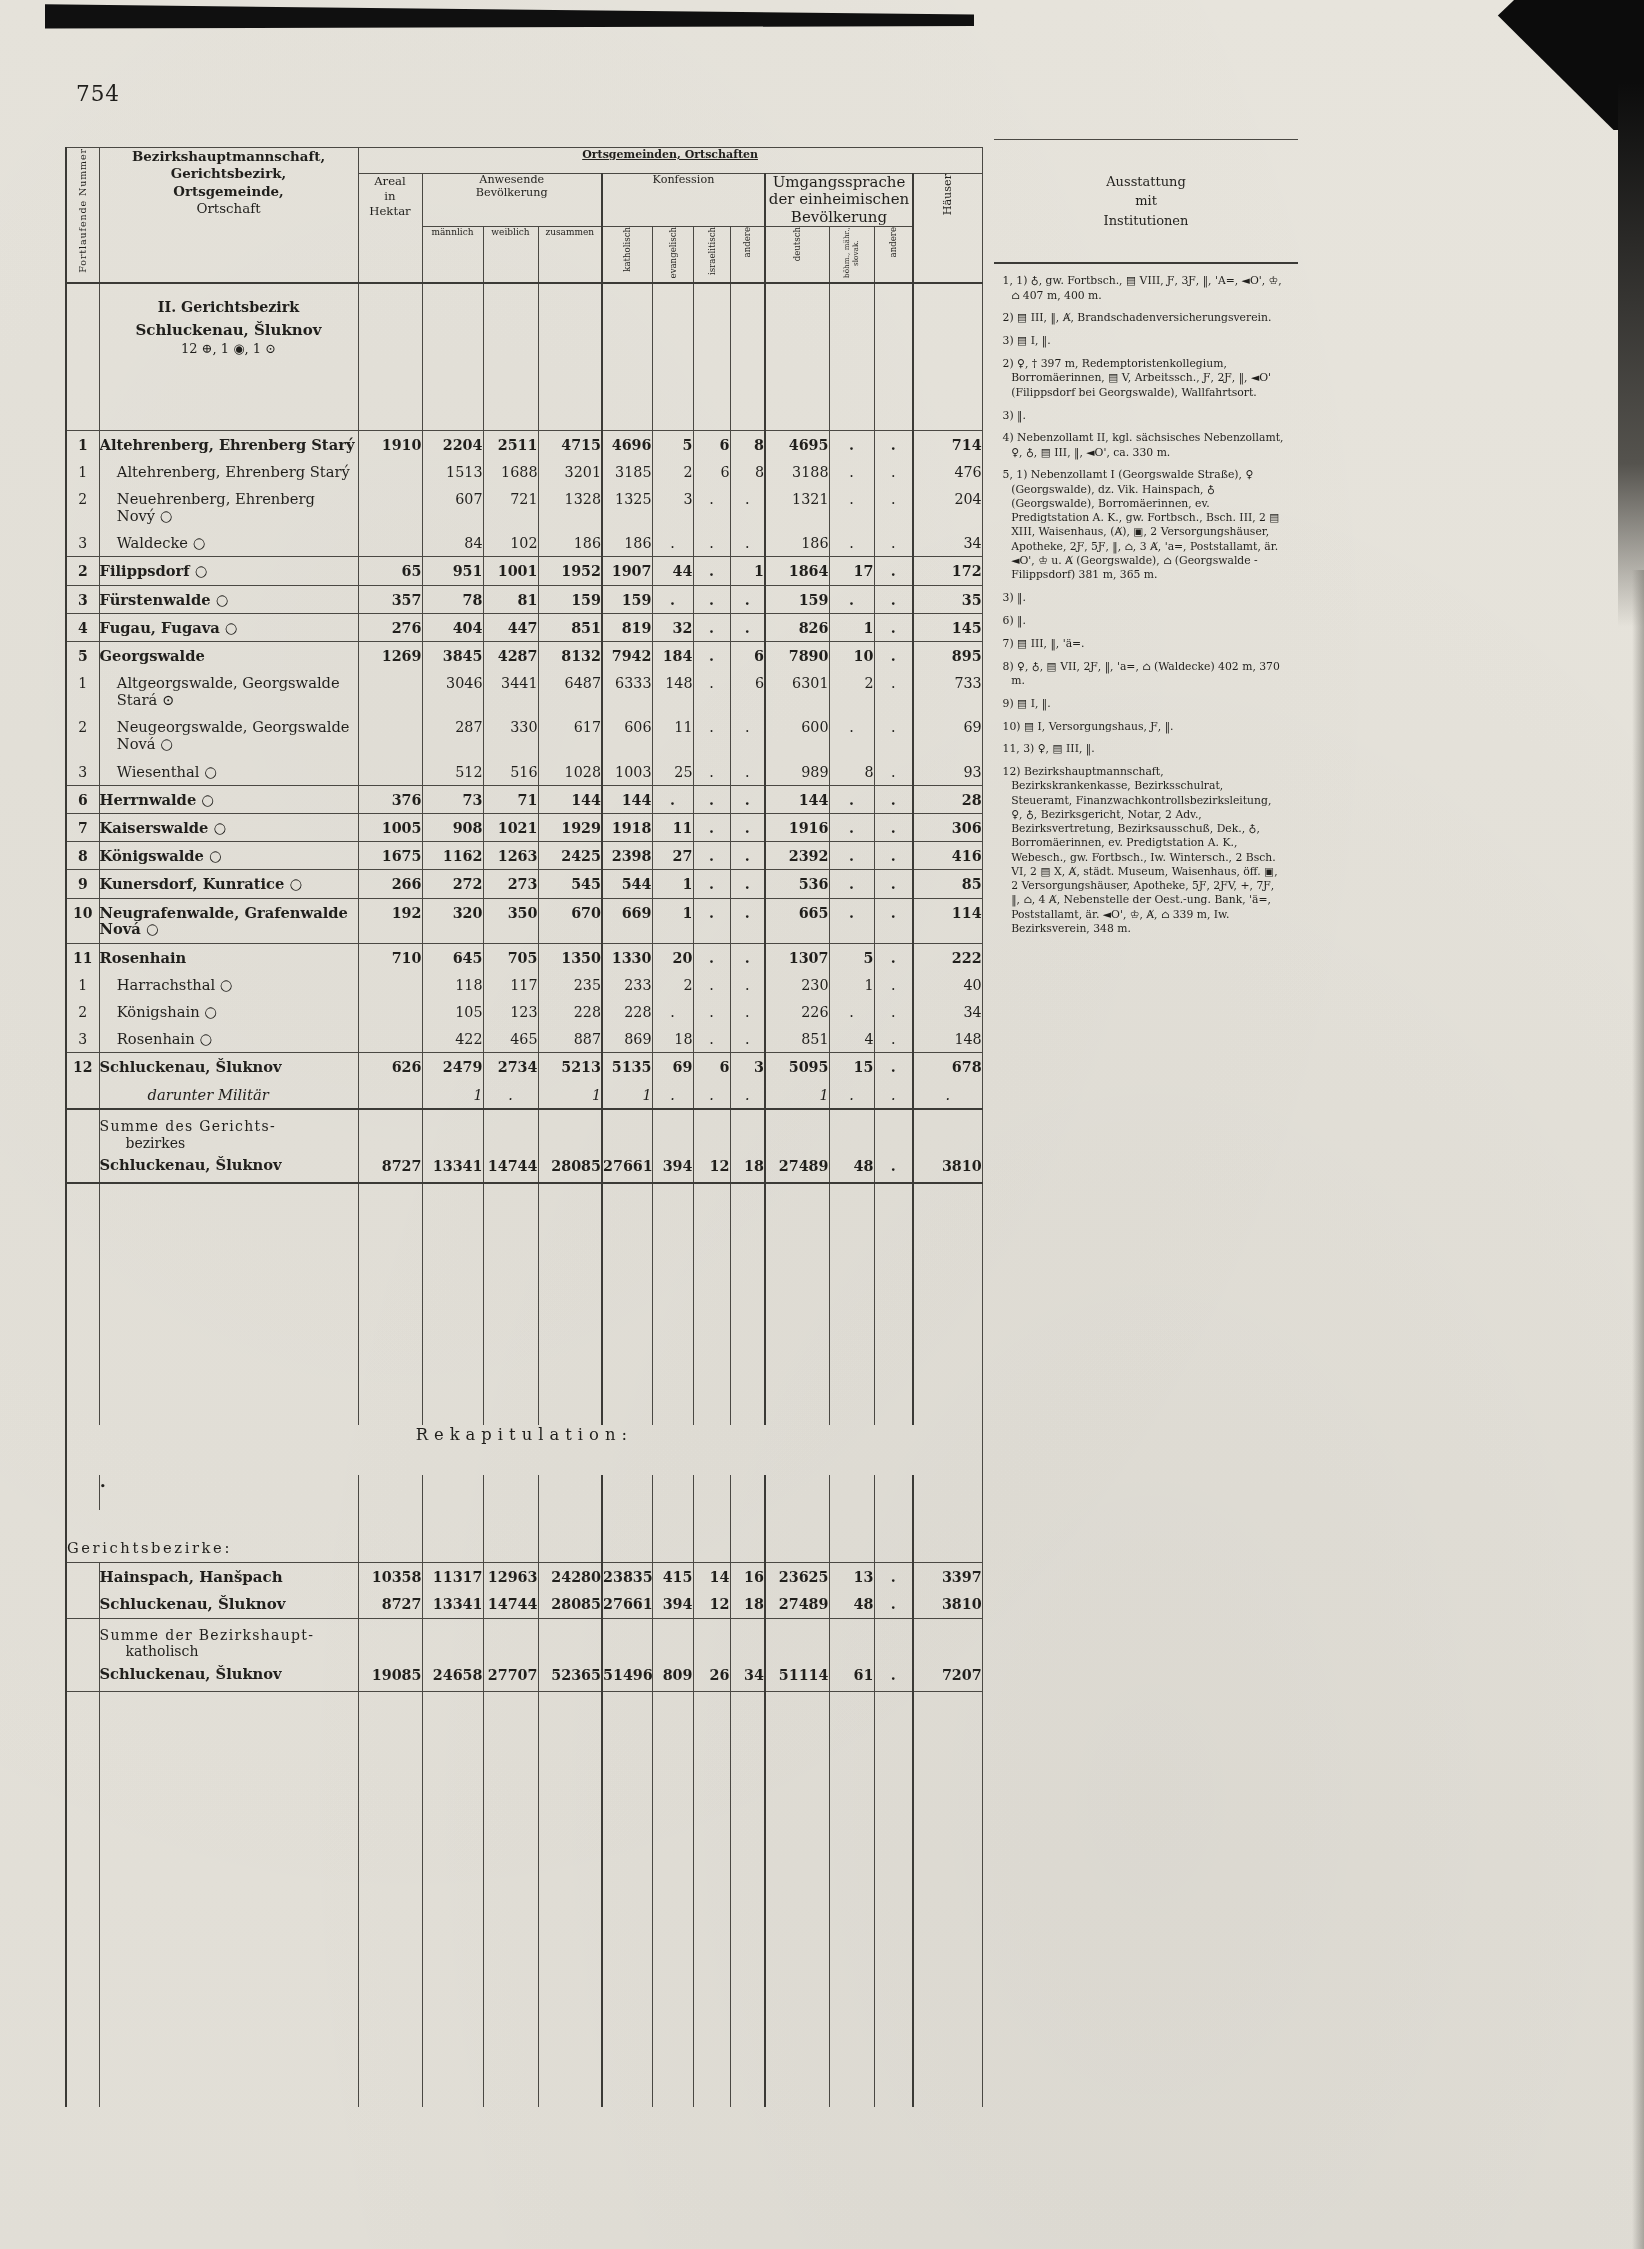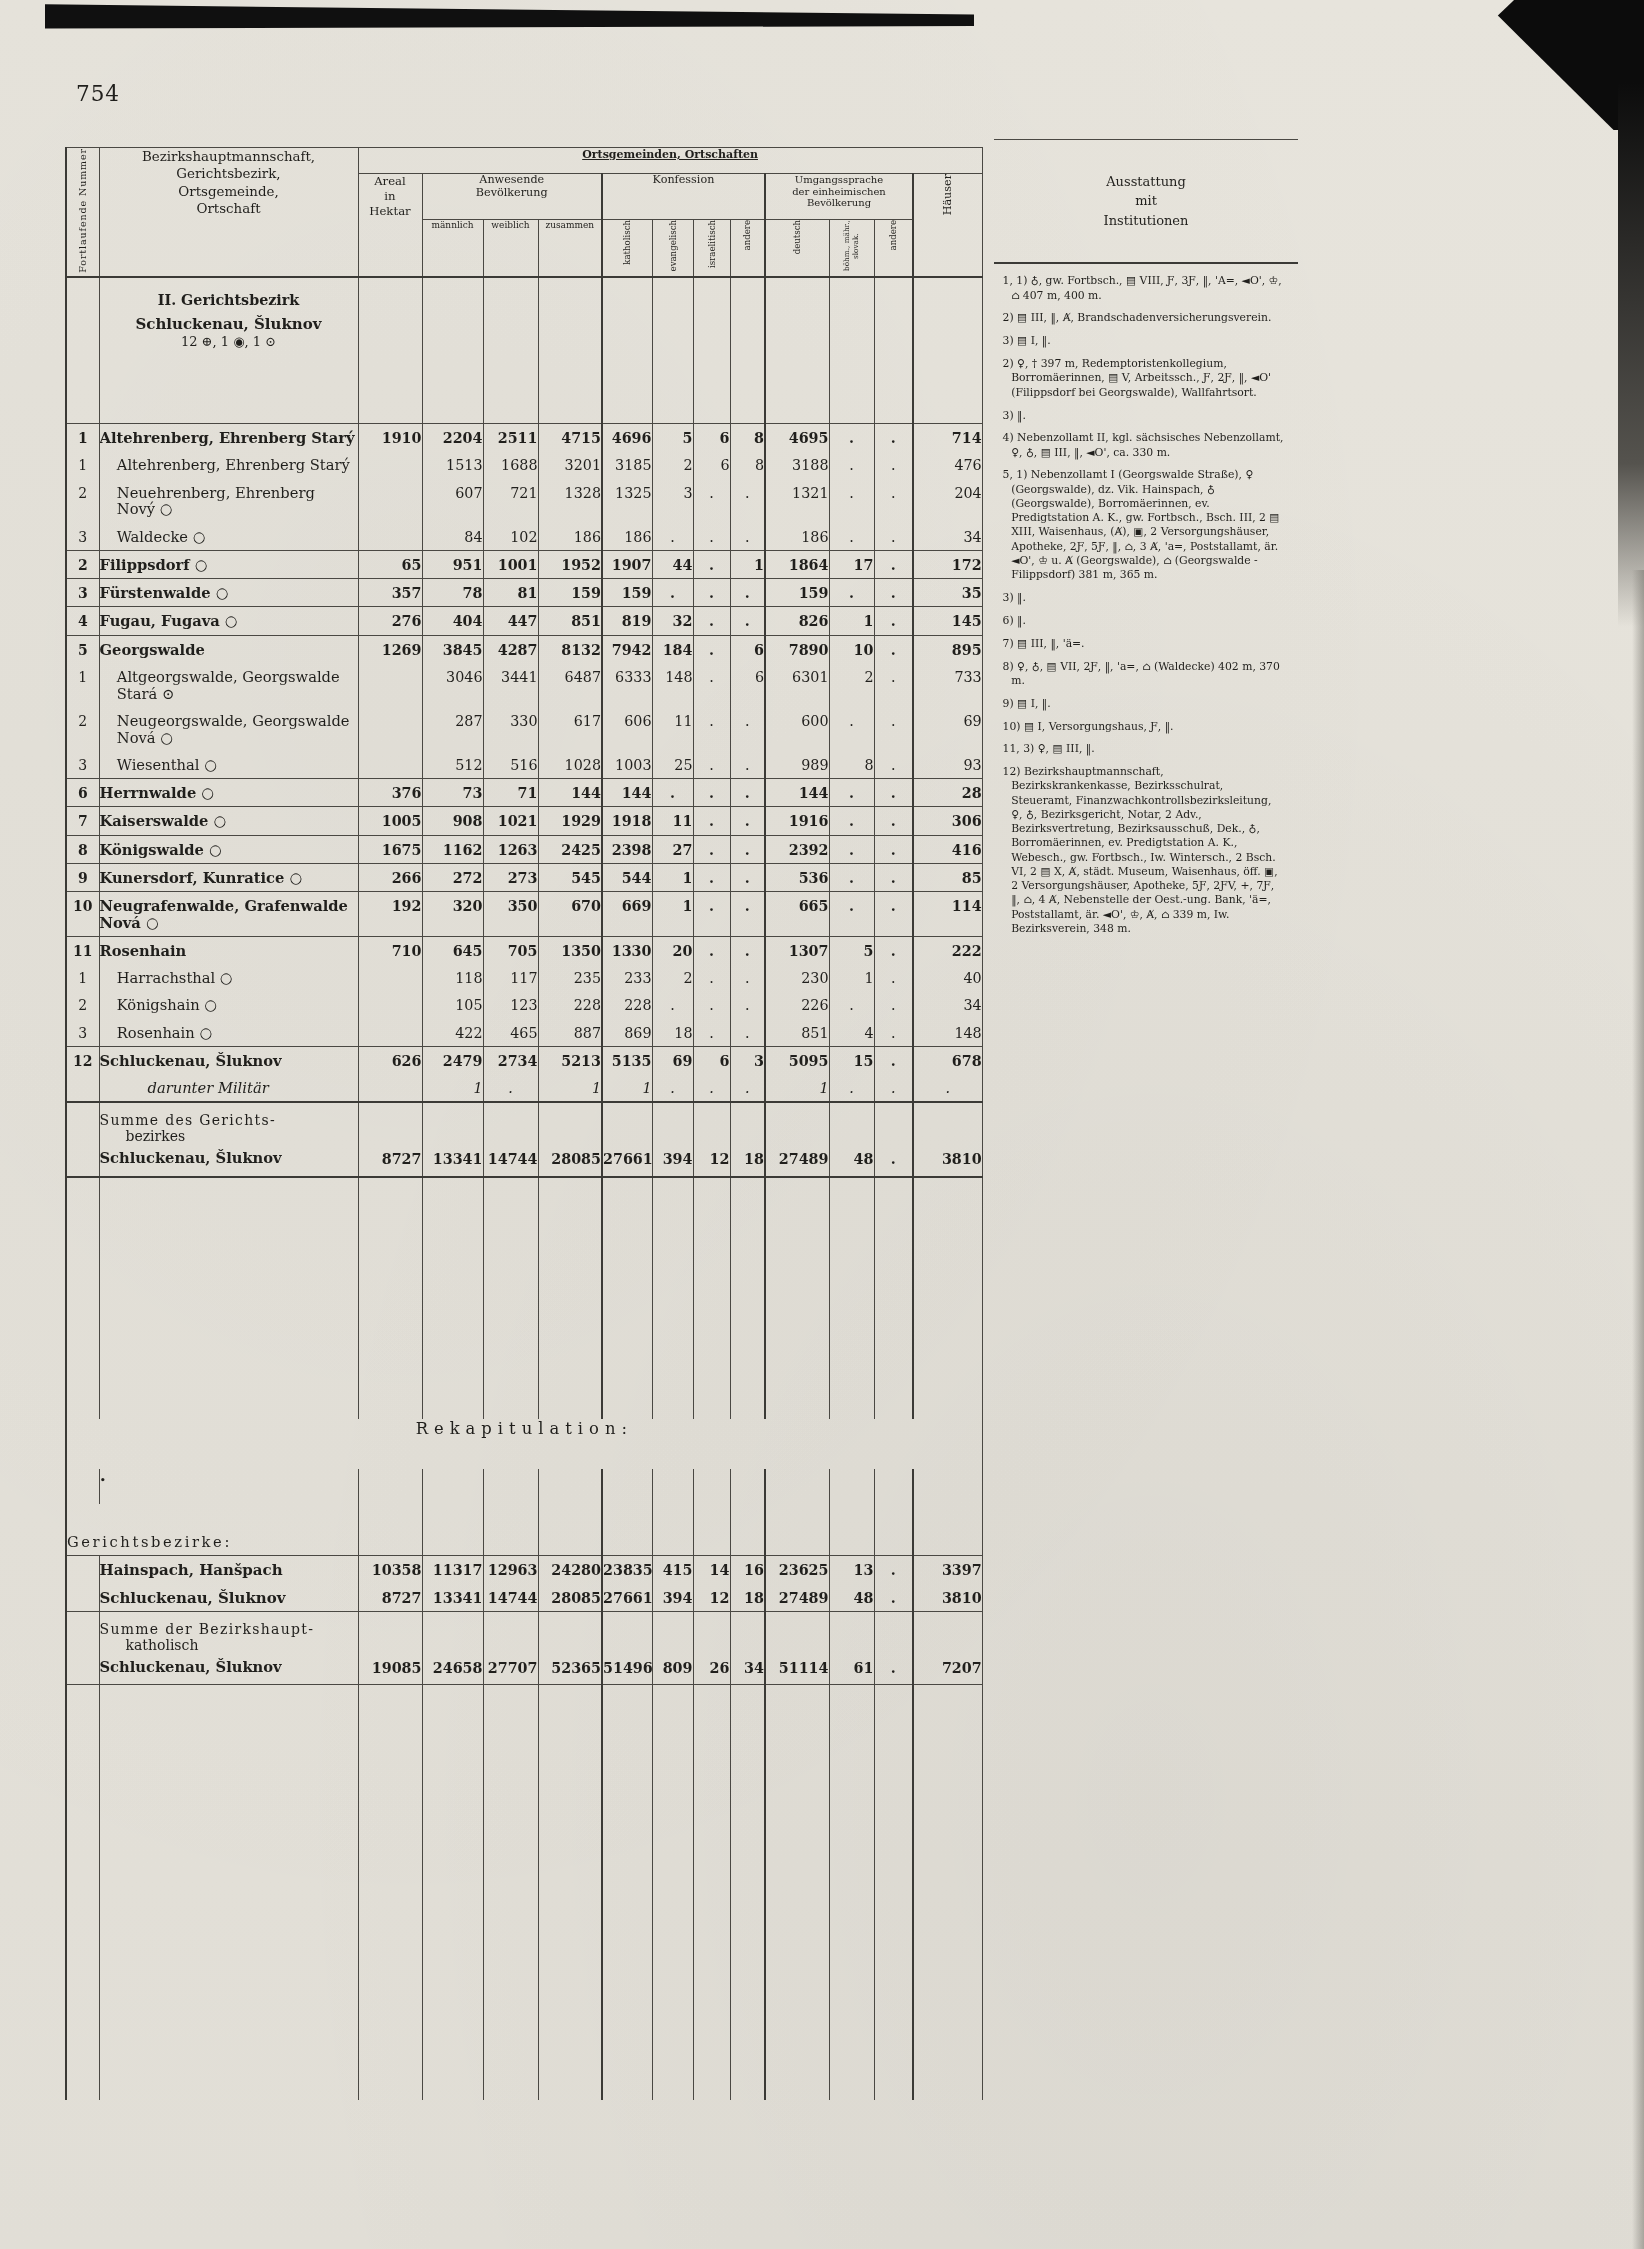--- a/index.html
+++ b/index.html
@@ -38,24 +38,24 @@
                        overflow:hidden; }
   .dblr { border-right:2.6px double #3b3a36 !important; }
 
   
   thead th { font-weight:normal; text-align:center; vertical-align:middle; }
   thead { border-bottom:2.6px double #3b3a36; }
   tr.h1 th { border-top:0.9px solid #4a4843; }
   tr.h1 { height:26px; } tr.h2 { height:41px; } tr.h3 { height:57px; }
   .span-hd { border-bottom:0.9px solid #4a4843; font-weight:bold; font-size:11px;text-decoration:underline; }
   .name-hd { line-height:1.3; }
-  .nh { font-size:13.4px; } .b { font-weight:normal; }
+  .nh { font-size:13.4px; } .b { font-weight:bold; }
   .areal-hd { font-size:11.7px; line-height:1.3; }
   .grp { font-size:11.2px; line-height:1.15; padding:2.6px 0 1.7px; border-bottom:0.9px solid #4a4843; }
-  .grp-sm div { font-size:10px; }
+  .grp-sm div { font-size:15px; }
   .sub-hd { font-size:9px; vertical-align:top; padding-top:4.3px; }
   .rot { display:inline-block; writing-mode:vertical-rl; transform:rotate(180deg);
          white-space:nowrap; font-size:8.6px; }
   .rot-num { font-size:9.5px; letter-spacing:0.9px; }
   .rot-haus { font-size:11.2px; }
   .rot-sm { font-size:7.3px; white-space:normal; height:52px; line-height:1.2; }
   .rot-hd { vertical-align:middle; }
 
   
   .row td { padding-top:6px; padding-bottom:4.3px; line-height:1.15; }

